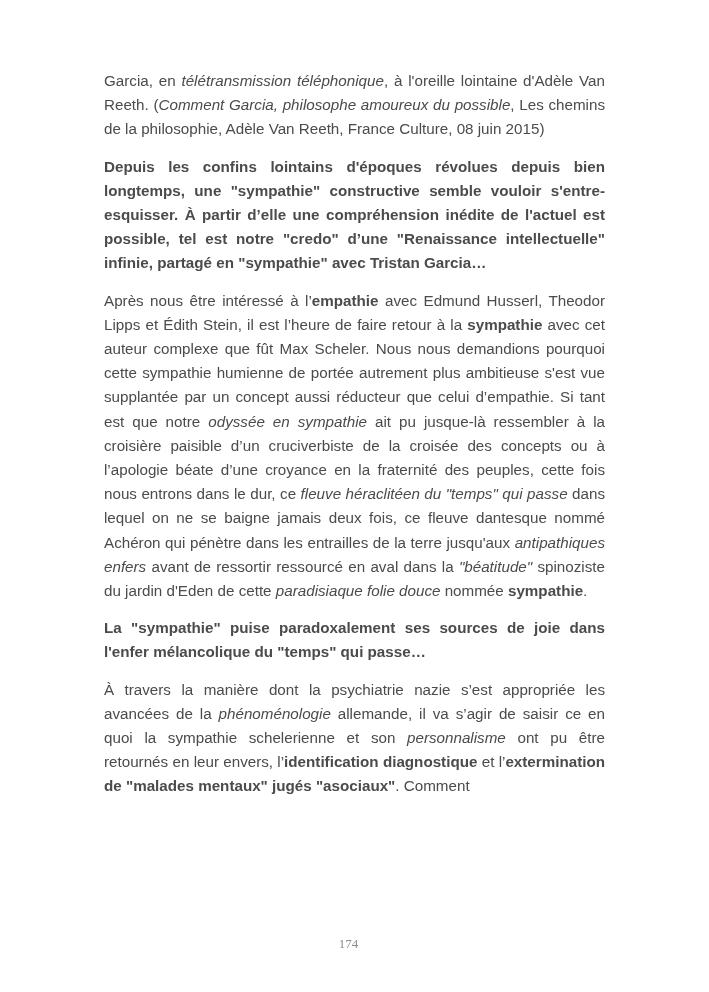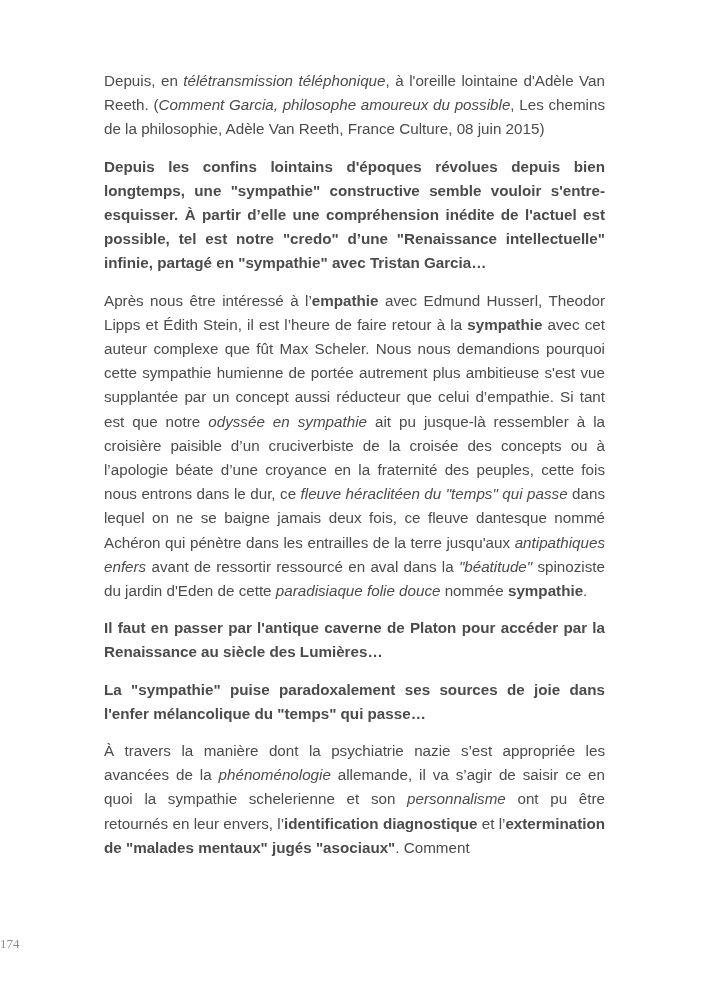--- a/index.html
+++ b/index.html
@@ -31,32 +31,32 @@
     margin: 0 0 13px 0;
   }
   .r-n { font-style: normal; font-weight: normal; }
   .r-i { font-style: italic; font-weight: normal; margin-top: 10px; }
   .r-bi { font-weight: bold; margin-top: 32px; }
   .page-number {
     position: absolute;
     left: 0;
     right: 12px;
     top: 936px;
+    text-align: center;
     font-family: "Liberation Serif", "DejaVu Serif", serif;
     font-size: 13px;
     color: var(--pagenum-color, #8c8c8c);
   }
 </style>
 </head>
 <body>
 
 <div class="page">
   <div class="content">
 
-  <p><span class="r-n">Depuis, en </span><span class="r-i">télétransmission téléphonique</span><span class="r-n">, à l'oreille lointaine d'Adèle Van Reeth. (</span><span class="r-i">Comment Garcia, philosophe amoureux du possible</span><span class="r-n">, Les chemins de la philosophie, Adèle Van Reeth, France Culture, 08 juin 2015)</span></p>
+  <p><span class="r-n">Garcia, en </span><span class="r-i">télétransmission téléphonique</span><span class="r-n">, à l'oreille lointaine d'Adèle Van Reeth. (</span><span class="r-i">Comment Garcia, philosophe amoureux du possible</span><span class="r-n">, Les chemins de la philosophie, Adèle Van Reeth, France Culture, 08 juin 2015)</span></p>
       <p><span class="r-bi">Depuis les confins lointains d'époques révolues depuis bien longtemps, une "sympathie" constructive semble vouloir s'entre-esquisser. À partir d’elle une compréhension inédite de l'actuel est possible, tel est notre "credo" d’une "Renaissance intellectuelle" infinie, partagé en "sympathie" avec Tristan Garcia…</span></p>
       <p><span class="r-n">Après nous être intéressé à l’</span><span class="r-bi">empathie</span><span class="r-n"> avec Edmund Husserl, Theodor Lipps et Édith Stein, il est l’heure de faire retour à la </span><span class="r-bi">sympathie</span><span class="r-n"> avec cet auteur complexe que fût Max Scheler. Nous nous demandions pourquoi cette sympathie humienne de portée autrement plus ambitieuse s'est vue supplantée par un concept aussi réducteur que celui d’empathie. Si tant est que notre </span><span class="r-i">odyssée en sympathie</span><span class="r-n"> ait pu jusque-là ressembler à la croisière paisible d’un cruciverbiste de la croisée des concepts ou à l’apologie béate d’une croyance en la fraternité des peuples, cette fois nous entrons dans le dur, ce </span><span class="r-i">fleuve héraclitéen du "temps" qui passe</span><span class="r-n"> dans lequel on ne se baigne jamais deux fois, ce fleuve dantesque nommé Achéron qui pénètre dans les entrailles de la terre jusqu'aux </span><span class="r-i">antipathiques enfers</span><span class="r-n"> avant de ressortir ressourcé en aval dans la </span><span class="r-i">"béatitude"</span><span class="r-n"> spinoziste du jardin d'Eden de cette </span><span class="r-i">paradisiaque folie douce</span><span class="r-n"> nommée </span><span class="r-bi">sympathie</span><span class="r-n">.</span></p>
-      <p><span class="r-bi">Il faut en passer par l'antique caverne de Platon pour accéder par la Renaissance au siècle des Lumières…</span></p>
       <p><span class="r-bi">La "sympathie" puise paradoxalement ses sources de joie dans l'enfer mélancolique du "temps" qui passe…</span></p>
       <p><span class="r-n">À travers la manière dont la psychiatrie nazie s’est appropriée les avancées de la </span><span class="r-i">phénoménologie</span><span class="r-n"> allemande, il va s’agir de saisir ce en quoi la sympathie schelerienne et son </span><span class="r-i">personnalisme</span><span class="r-n"> ont pu être retournés en leur envers, l’</span><span class="r-bi">identification diagnostique</span><span class="r-n"> et l’</span><span class="r-bi">extermination de "malades mentaux" jugés "asociaux"</span><span class="r-n">. Comment</span></p>
     </div>
   <div class="page-number">174</div>
 </div>
 
 </body></html>

